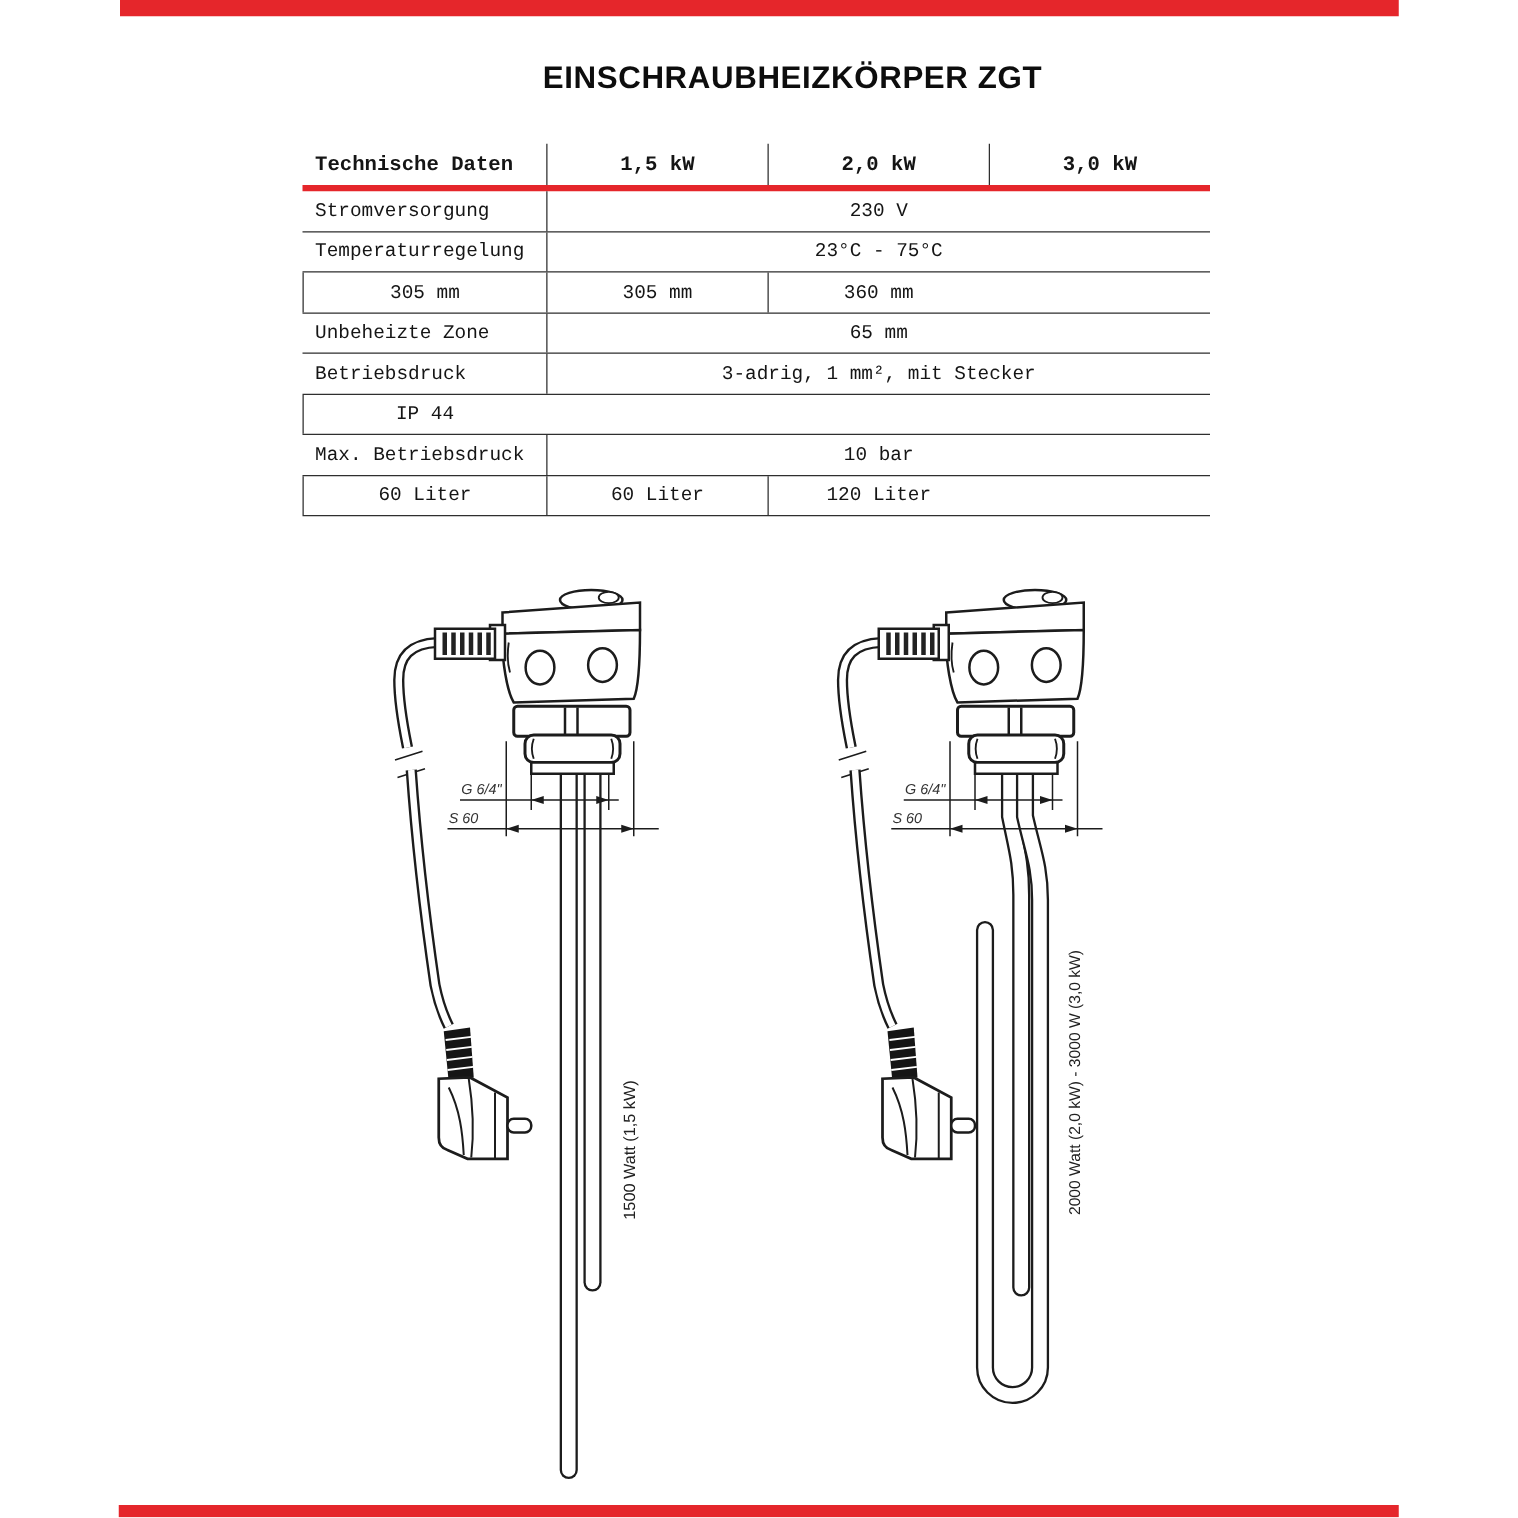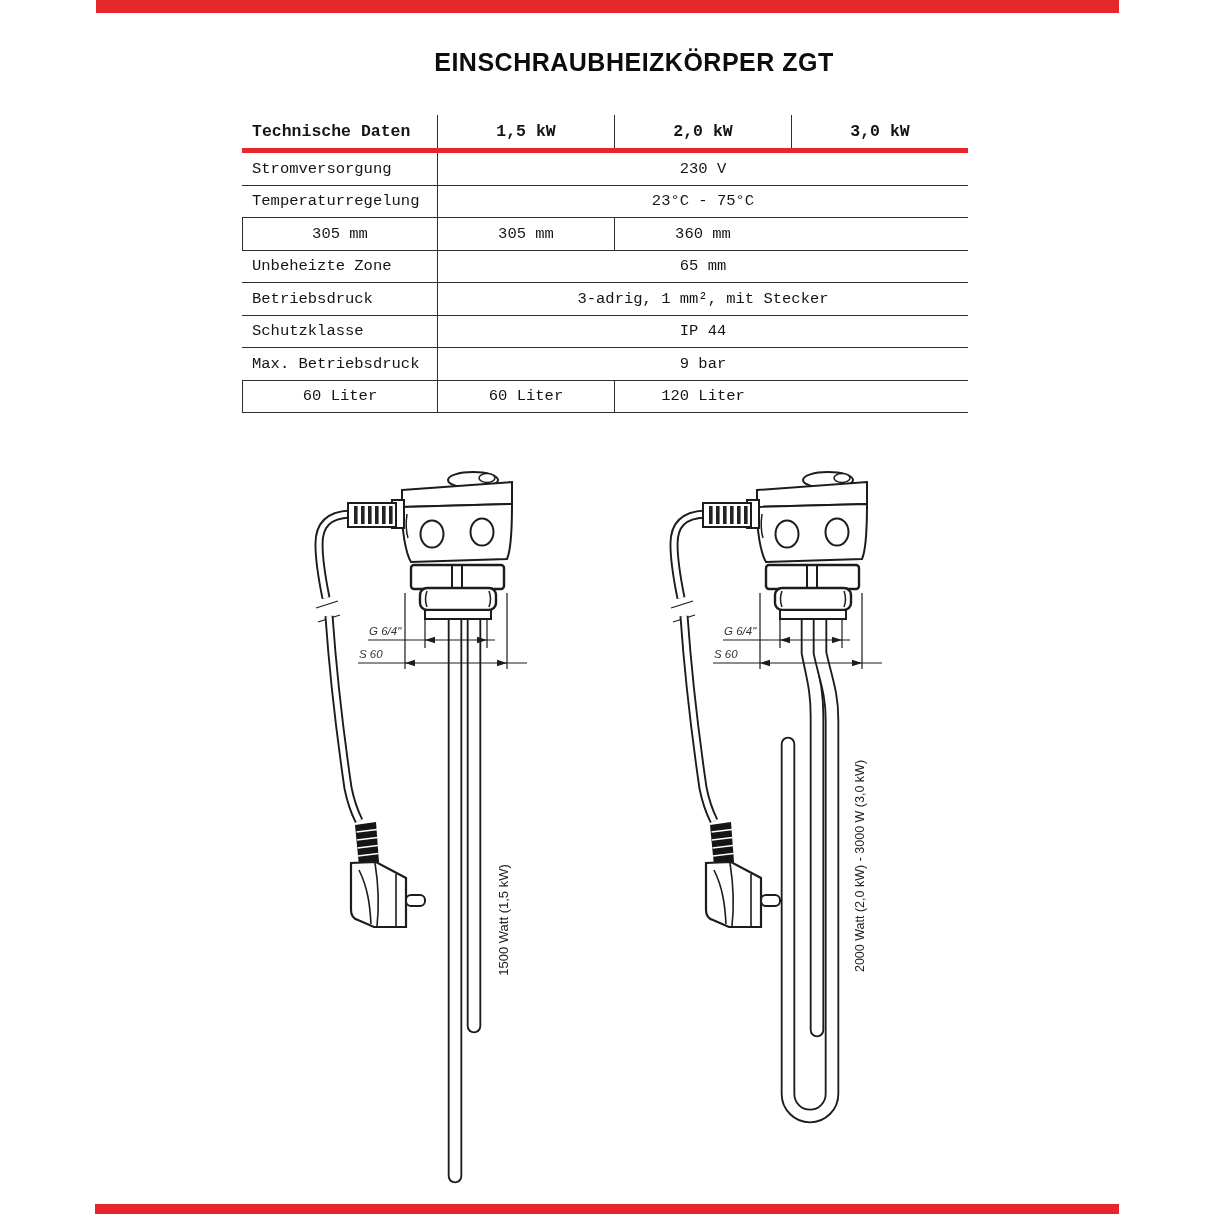--- a/index.html
+++ b/index.html
@@ -60,26 +60,25 @@
     </div>
     <div class="t-row span">
       <div class="cell-label">Unbeheizte Zone</div>
       <div class="cell-val">65 mm</div>
     </div>
     <div class="t-row span">
       <div class="cell-label">Betriebsdruck</div>
       <div class="cell-val">3-adrig, 1 mm², mit Stecker</div>
     </div>
     <div class="t-row span">
-      <div class="cell-label">Schutzklasse</div>
       <div class="cell-val">IP 44</div>
     </div>
     <div class="t-row span">
       <div class="cell-label">Max. Betriebsdruck</div>
-      <div class="cell-val">9 bar</div>
+      <div class="cell-val">10 bar</div>
     </div>
     <div class="t-row">
       <div class="cell-val">60 Liter</div>
       <div class="cell-val">60 Liter</div>
       <div class="cell-val">120 Liter</div>
     </div>
   </div>
 
   <svg class="draw" width="700" height="730" viewBox="0 0 700 730">
     <defs>

